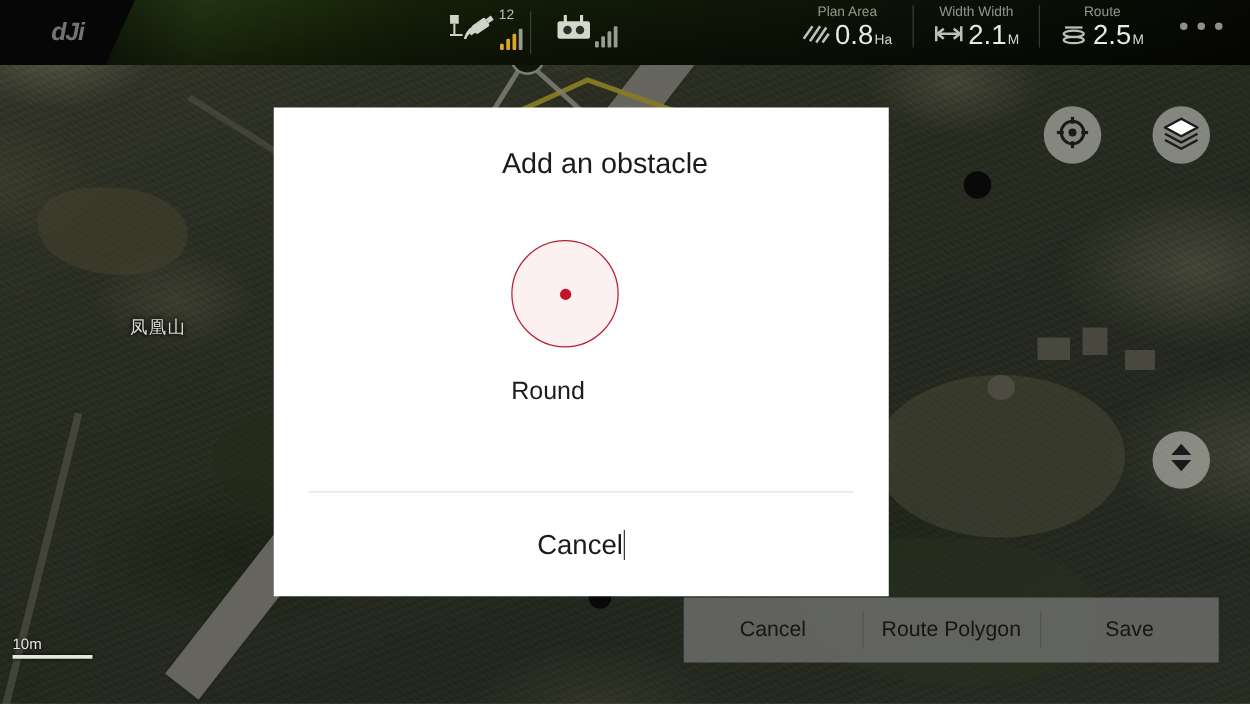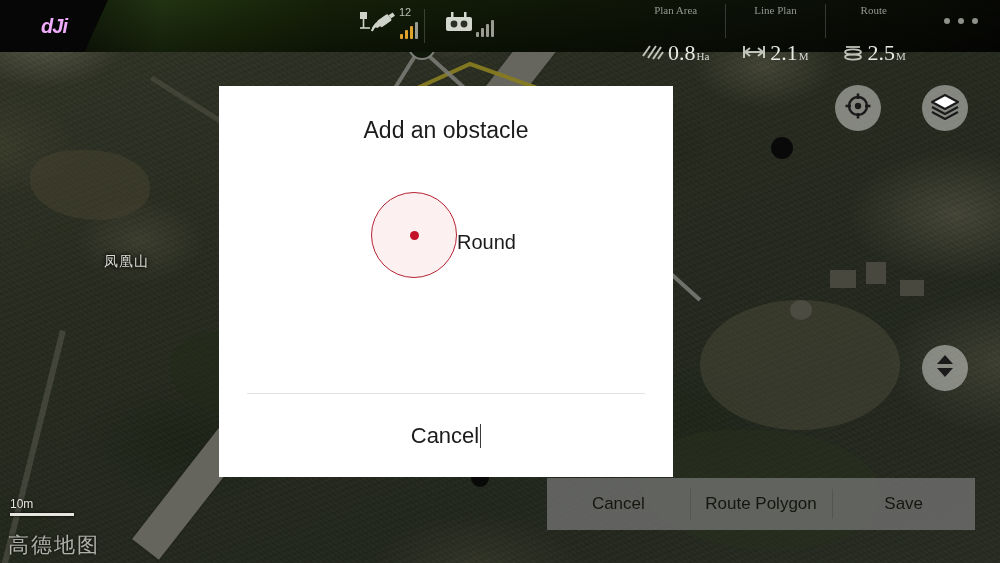--- a/index.html
+++ b/index.html
@@ -84,58 +84,58 @@
   .topbar-shade{
     position:absolute;inset:0;
     background:linear-gradient(180deg,rgba(0,0,0,.25),rgba(0,0,0,.55));
   }
   .dji-wedge{
     position:absolute;left:0;top:0;width:108px;height:52px;background:#060606;
     clip-path:polygon(0 0,100% 0,78% 100%,0 100%);
     display:flex;align-items:center;justify-content:center;
   }
   .dji-logo{
-    font-size:20px;font-weight:bold;color:#f0abfc;letter-spacing:-1px;
+    font-size:20px;font-weight:bold;color:#737373;letter-spacing:-1px;
     font-style:italic;font-family:"Liberation Sans",sans-serif;
     transform:skewX(-6px);
   }
   .gps-text{
     position:absolute;left:131px;top:13px;
     color:#cfd3cc;font-size:19px;letter-spacing:.2px;opacity:.92;
   }
   .tb-icons{position:absolute;left:358px;top:9px;display:flex;align-items:flex-end;gap:2px;}
   .sat-count{
     position:absolute;left:399px;top:6px;color:#d6d8d0;font-size:11px;opacity:.85;
   }
   .bars{display:inline-flex;align-items:flex-end;gap:2px;height:18px;}
   .bars i{display:block;width:3px;background:#e0a32a;border-radius:1px;}
   .bars.gray i{background:#9a9c93;}
   .sep-v{position:absolute;width:1px;height:34px;background:rgba(255,255,255,.18);}
 
-  .stat-group{position:absolute;top:4px;display:flex;align-items:flex-start;font-family:Liberation Serif, serif;}
+  .stat-group{position:absolute;top:4px;display:flex;align-items:flex-start;}
   .stat{
     position:relative;display:flex;flex-direction:column;align-items:center;
     padding:0 14px;
   }
   .stat .lbl{color:#a9aea4;font-size:11px;margin-bottom:1px;opacity:.85;}
-  .stat .valrow{display:flex;align-items:baseline;color:#e8eae4;margin-top:25px;}
+  .stat .valrow{display:flex;align-items:baseline;color:#e8eae4;}
   .stat .val{font-size:22px;line-height:22px;}
   .stat .unit{font-size:11px;margin-left:1px;opacity:.9;}
   .stat .gicon{margin-right:4px;align-self:center;opacity:.9;}
   .dots{position:absolute;right:22px;top:18px;display:flex;gap:8px;}
   .dots span{width:6px;height:6px;border-radius:50%;background:#8e9089;display:block;}
 
   
   .mapbtn{
     position:absolute;width:46px;height:46px;border-radius:50%;
     background:rgba(210,212,206,.55);
     display:flex;align-items:center;justify-content:center;
     z-index:15;
   }
-  .scalebar{position:absolute;left:10px;bottom:47px;z-index:15;}
+  .scalebar{position:absolute;left:10px;bottom:36px;z-index:15;}
   .scalebar .txt{color:#e6e6de;font-size:12px;text-shadow:0 0 3px #000;}
   .scalebar .line{width:64px;height:3px;background:#e6e6de;margin-top:2px;box-shadow:0 0 3px #000;}
   .amap{
     position:absolute;left:8px;bottom:4px;z-index:15;
     color:rgba(226,226,218,.75);font-size:21px;letter-spacing:2px;
     text-shadow:0 0 3px rgba(0,0,0,.8);
     font-family:"DejaVu Sans",sans-serif;
   }
 
   
@@ -148,31 +148,31 @@
     flex:1;text-align:center;color:#15160f;font-size:17px;
     position:relative;
   }
   .bottombar .bbsep{
     position:absolute;top:11px;width:1px;height:30px;background:rgba(60,60,60,.35);
   }
 
   
   .dialog{
     position:absolute;left:219px;top:86px;width:454px;height:391px;
-    background:#fff;z-index:30;
+    background:#fff;z-index:30;padding-left:38px;
   }
   .dlg-title{
     text-align:center;color:#1b1b1b;font-size:23px;
     padding-top:31px;
   }
   .dlg-options{
     display:flex;justify-content:center;align-items:flex-start;
     gap:126px;margin-top:38px;
   }
-  .opt{display:flex;flex-direction:row;align-items:center;width:150px;}
+  .opt{display:flex;flex-direction:column;align-items:flex-start;width:150px;}
   .opt .shapewrap{height:106px;display:flex;align-items:center;justify-content:center;}
   .opt .lab{margin-top:14px;color:#1b1b1b;font-size:20px;}
   .circle-shape{
     width:84px;height:84px;border-radius:50%;
     border:1.6px solid #b52233;background:#fdf0f1;
     display:flex;align-items:center;justify-content:center;
   }
   .circle-shape .dot{width:9px;height:9px;border-radius:50%;background:#c41328;}
   .poly-shape{position:relative;width:86px;height:86px;}
   .poly-shape .body{
@@ -266,21 +266,20 @@
         <polygon points="11,2 19,11 3,11" fill="#1a1a1a"></polygon>
         <polygon points="11,24 19,15 3,15" fill="#1a1a1a"></polygon>
       </svg>
     </span>
   </div>
 
   <div class="scalebar">
     <div class="txt">10m</div>
     <div class="line"></div>
   </div>
-  <div class="amap">高德地图</div>
 
   <div class="topbar">
     <div class="topbar-shade"></div>
 
     <div class="dji-wedge">
       <span class="dji-logo">dJi</span>
     </div>
 
 
     <div class="tb-icons">
@@ -342,21 +341,21 @@
             </svg>
           </span>
           <span class="val">0.8</span>
           <span class="unit">Ha</span>
         </div>
       </div>
 
       <div class="sep-v" style="position:relative;top:0;margin:0 2px;"></div>
 
       <div class="stat">
-        <div class="lbl">Line Plan</div>
+        <div class="lbl">Width Width</div>
         <div class="valrow">
           <span class="gicon">
             <svg width="24" height="20" viewBox="0 0 24 20">
               <g stroke="#d2d5cb" stroke-width="2" fill="none">
                 <line x1="2" y1="4" x2="2" y2="16"></line>
                   <line x1="22" y1="4" x2="22" y2="16"></line>
                 <line x1="2" y1="10" x2="22" y2="10"></line>
                 <polyline points="8,6 3,10 8,14"></polyline>
                   <polyline points="16,6 21,10 16,14"></polyline>
               </g>

